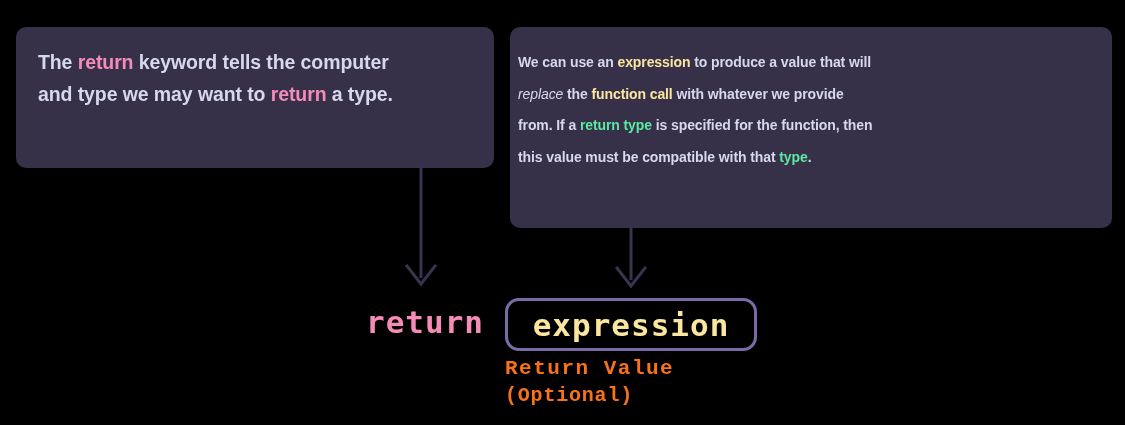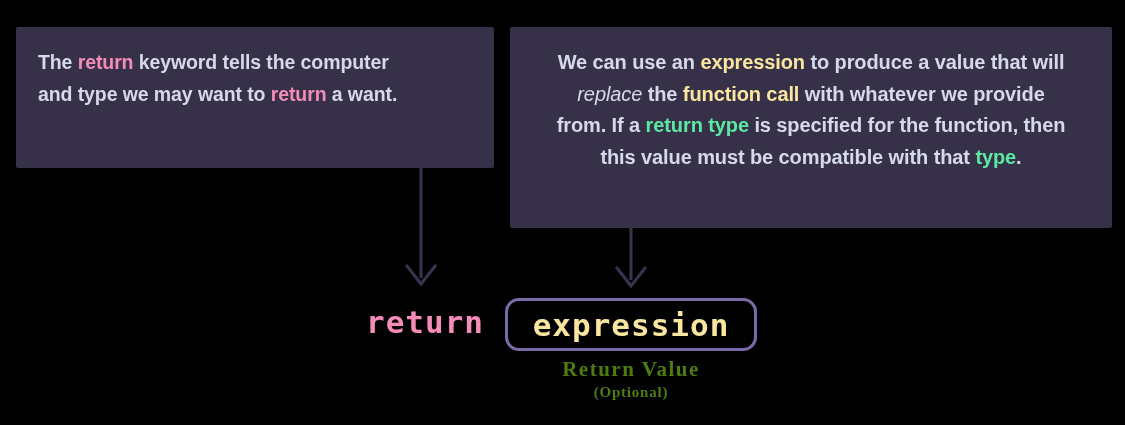--- a/index.html
+++ b/index.html
@@ -21,21 +21,21 @@
     inset: 0;
     width: 1125px;
     height: 425px;
     background: #000000;
   }
 
   
   .card {
     position: absolute;
     background: #373049;
-    border-radius: 2px;
+    border-radius: 10px;
     box-sizing: border-box;
     color: #D6D8EC;
     font-weight: 700;
     letter-spacing: -0.1px;
   }
   .card .line {
     white-space: nowrap;
   }
   #card-return {
     left: 16px;
@@ -44,24 +44,23 @@
     height: 141px;
     padding: 20px 22px 0 22px;
     font-size: 19.5px;
     line-height: 31.5px;
   }
   #card-expression {
     left: 510px;
     top: 27px;
     width: 602px;
     height: 201px;
-    padding: 20px 24px 0 24px;
-    font-size: 20px;
+    padding: 20px 24px 0 8px;
+    font-size: 14px;
     line-height: 31.5px;
-    text-align: center;
   }
 
   
   .kw-pink   { color: #F58CB8; }
   .kw-yellow { color: #FBE6A0; }
   .kw-green  { color: #5CE8A1; margin-top: 23px; }
   .em-italic { font-style: italic; font-weight: 400; }
 
   
   .arrow {
@@ -109,52 +108,52 @@
     font-weight: 700;
     font-size: 31px;
     letter-spacing: 1px;
     color: #FBE6A0;
     white-space: nowrap;
   }
 
   
   .caption {
     position: absolute;
-    text-align: center;
-    font-family: Liberation Serif, serif;
+    text-align: left;
+    font-family: Liberation Mono, monospace;
     font-weight: 700;
-    color: #4d7c0f;
+    color: #f97316;
     white-space: nowrap;
   }
   #caption-main {
     left: 505px;
     top: 357px;
     width: 252px;
     font-size: 21px;
     letter-spacing: 1.5px;
   }
   #caption-sub {
     left: 505px;
     top: 384px;
     width: 252px;
-    font-size: 15px;
+    font-size: 20px;
     letter-spacing: 0.8px;
   }
 </style>
 </head>
 <body>
 
 <div id="stage">
 
   <div id="card-return" class="card">
     <div class="line">
       <span>The </span><span class="kw-pink">return</span><span> keyword tells the computer</span>
     </div>
     <div class="line">
-      <span>and type we may want to </span><span class="kw-pink">return</span><span> a want.</span>
+      <span>and type we may want to </span><span class="kw-pink">return</span><span> a type.</span>
     </div>
   </div>
 
   <div id="card-expression" class="card">
     <div class="line">
       <span>We can use an </span><span class="kw-yellow">expression</span><span> to produce a value that will</span>
     </div>
     <div class="line">
       <span class="em-italic">replace</span><span> the </span><span class="kw-yellow">function call</span><span> with whatever we provide</span>
     </div>

